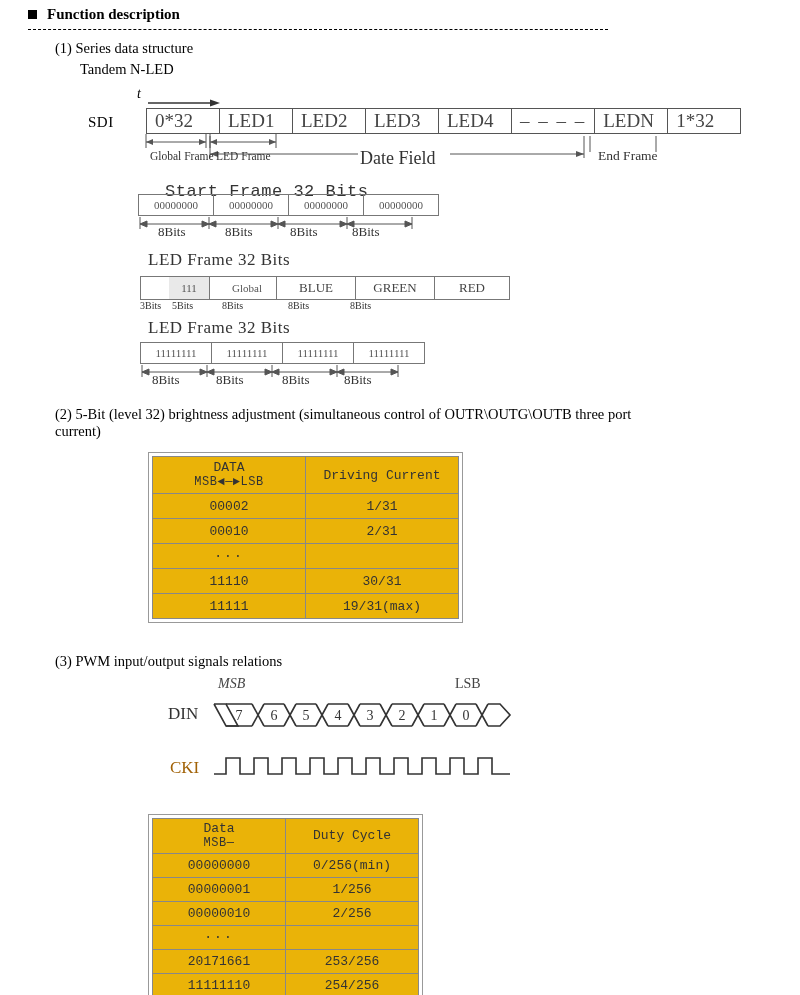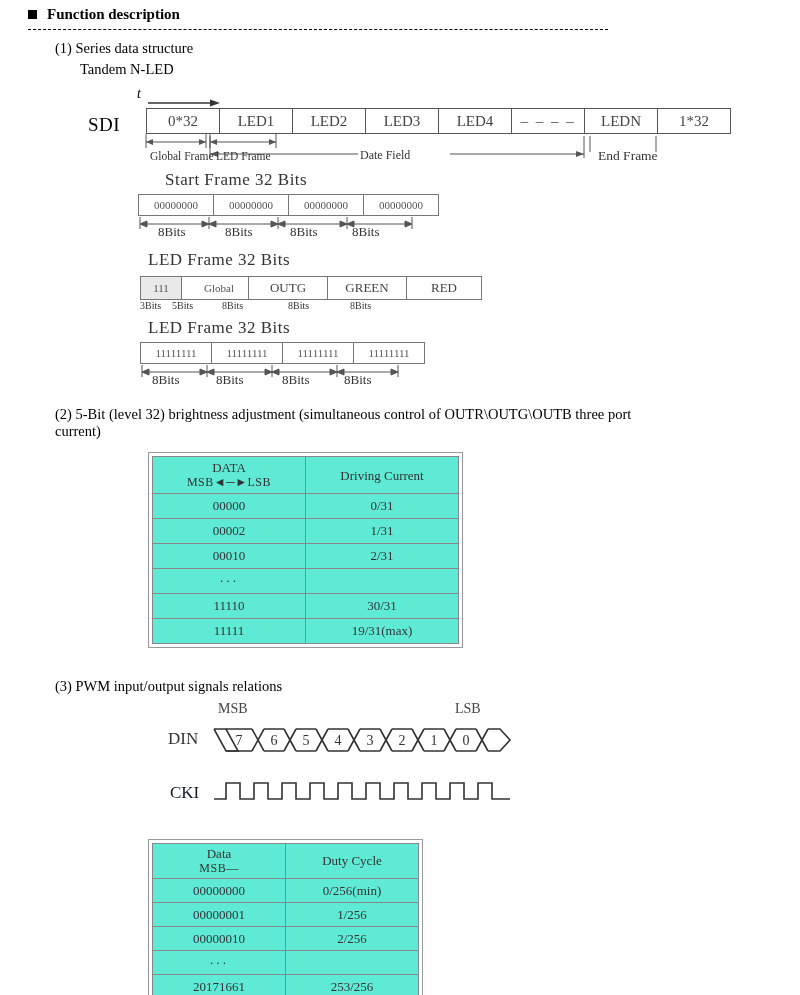--- a/index.html
+++ b/index.html
@@ -80,53 +80,53 @@
     position: absolute;
     left: 148px;
     top: 13px;
     width: 72px;
     height: 8px;
   }
   .sdi-label {
     position: absolute;
     left: 88px;
     top: 28px;
-    font-size: 19px;
+    font-size: 15px;
     letter-spacing: 0.5px;
   }
   .frame-row {
     position: absolute;
     left: 146px;
     top: 22px;
     display: flex;
     align-items: stretch;
     border: 1px solid #555;
   }
   .frame-cell {
     border-right: 1px solid #555;
-    font-size: 15px;
+    font-size: 19px;
     color: #444;
     padding: 2px 8px;
-    text-align: center;
+    text-align: left;
     min-width: 56px;
     line-height: 20px;
     white-space: nowrap;
   }
   .frame-cell:last-child { border-right: none; }
   .frame-cell.dashes { letter-spacing: 2px; color: #444; }
 
   .cap {
     position: absolute;
     font-size: 11.5px;
     color: #333;
     white-space: nowrap;
   }
   .cap-start { left: 150px; top: 64px; }
   .cap-led   { left: 216px; top: 64px; }
-  .cap-date  { left: 360px; top: 62px; font-size: 12px; }
+  .cap-date  { left: 360px; top: 62px; font-size: 18px; }
   .cap-end   { left: 598px; top: 62px; font-size: 13.5px; }
 
   .fig-title {
     position: absolute;
     font-size: 17px;
     color: #333;
     font-family: "Liberation Serif", serif;
     letter-spacing: 0.5px;
   }
   .bits-row {
@@ -154,38 +154,39 @@
   .small-label {
     position: absolute;
     font-size: 10px;
     color: #333;
   }
 
   .led-frame-row {
     position: absolute;
     display: flex;
     border: 1px solid #777;
+    padding-left: 28px;
   }
   .led-frame-cell {
     border-right: 1px solid #777;
     font-size: 13px;
     color: #444;
     padding: 2px 8px;
     text-align: center;
     line-height: 18px;
     white-space: nowrap;
   }
   .led-frame-cell:last-child { border-right: none; }
   .led-frame-cell.small { font-size: 11px; color: #555; }
 
   
   .data-table {
     border-collapse: collapse;
-    font-family: Liberation Serif, serif;
-    background: #5eead4;
+    font-family: Liberation Mono, monospace;
+    background: #eab308;
   }
   .data-table td, .data-table th {
     border: 1px solid #888;
     text-align: center;
     font-size: 13px;
     color: #333;
     padding: 3px 10px;
     font-weight: normal;
   }
   .table-wrap {
@@ -216,28 +217,29 @@
     left: 168px;
     top: 28px;
     font-size: 17px;
     color: #333;
   }
   .cki-label {
     position: absolute;
     left: 170px;
     top: 82px;
     font-size: 17px;
-    color: #0f172a;
+    color: #a16207;
   }
   .msb-top {
     position: absolute;
     left: 218px;
     top: 0px;
     font-size: 14px;
     color: #444;
+    font-style: italic;
   }
   .lsb-top {
     position: absolute;
     left: 455px;
     top: 0px;
     font-size: 14px;
     color: #444;
   }
 
   .tbl-pwm { margin: 8px 0 0 148px; }
@@ -306,21 +308,21 @@
 
       <line x1="450" y1="4" x2="450" y2="20" stroke="#555" stroke-width="1"></line>
       <line x1="516" y1="4" x2="516" y2="20" stroke="#555" stroke-width="1"></line>
     </svg>
 
     <div class="cap cap-start">Global Frame</div>
     <div class="cap cap-led">LED Frame</div>
     <div class="cap cap-date">Date Field</div>
     <div class="cap cap-end">End Frame</div>
 
-    <div class="fig-title" style="left:165px; top:84px;">Start Frame 32 Bits</div>
+    <div class="fig-title" style="left:165px; top:96px;font-family:Liberation Mono, monospace;">Start Frame 32 Bits</div>
     <div class="bits-row" style="left:138px; top:108px;">
       <div class="bits-cell" style="width:62px;">00000000</div>
       <div class="bits-cell" style="width:62px;">00000000</div>
       <div class="bits-cell" style="width:62px;">00000000</div>
       <div class="bits-cell" style="width:62px;">00000000</div>
     </div>
     <svg style="position:absolute;left:132px;top:130px;" width="285" height="16">
       <g stroke="#555" stroke-width="1" fill="#555">
         <line x1="8" y1="1" x2="8" y2="13"></line>
           <line x1="77" y1="1" x2="77" y2="13"></line>
@@ -343,21 +345,21 @@
     </svg>
     <div class="bits-label" style="left:158px; top:138px;">8Bits</div>
     <div class="bits-label" style="left:225px; top:138px;">8Bits</div>
     <div class="bits-label" style="left:290px; top:138px;">8Bits</div>
     <div class="bits-label" style="left:352px; top:138px;">8Bits</div>
 
     <div class="fig-title" style="left:148px; top:164px;">LED Frame 32 Bits</div>
     <div class="led-frame-row" style="left:140px; top:190px;">
       <div class="led-frame-cell small" style="width:24px;background:#e9e9e9;">111</div>
       <div class="led-frame-cell small" style="width:42px;margin-left:8px;">Global</div>
-      <div class="led-frame-cell" style="width:62px;">OUTG</div>
+      <div class="led-frame-cell" style="width:62px;">BLUE</div>
       <div class="led-frame-cell" style="width:62px;">GREEN</div>
       <div class="led-frame-cell" style="width:58px;">RED</div>
     </div>
     <div class="small-label" style="left:140px; top:214px;">3Bits</div>
     <div class="small-label" style="left:172px; top:214px;">5Bits</div>
     <div class="small-label" style="left:222px; top:214px;">8Bits</div>
     <div class="small-label" style="left:288px; top:214px;">8Bits</div>
     <div class="small-label" style="left:350px; top:214px;">8Bits</div>
 
     <div class="fig-title" style="left:148px; top:232px;">LED Frame 32 Bits</div>
@@ -401,24 +403,20 @@
     <table class="data-table">
       <tbody>
           <tr>
         <th class="hdr-cell">
           <span>DATA</span>
           <span class="msb-lsb">MSB◄─►LSB</span>
         </th>
         <th class="hdr-cell">Driving Current</th>
       </tr>
       <tr>
-        <td>00000</td>
-        <td>0/31</td>
-      </tr>
-      <tr>
         <td>00002</td>
         <td>1/31</td>
       </tr>
       <tr>
         <td>00010</td>
         <td>2/31</td>
       </tr>
       <tr>
         <td class="ellipsis-cell">···</td>
         <td></td>

